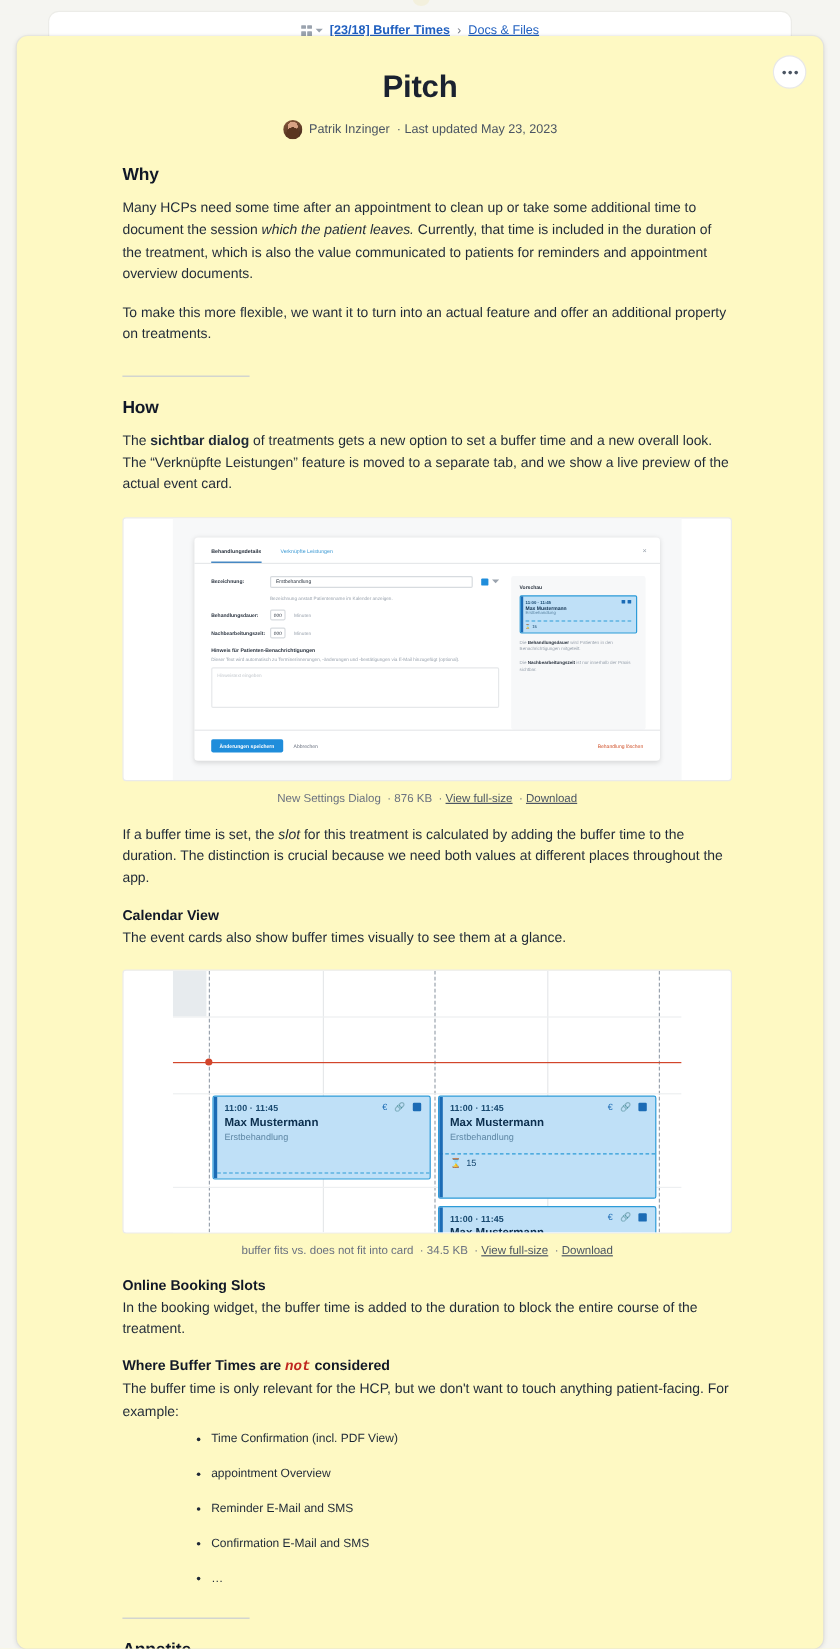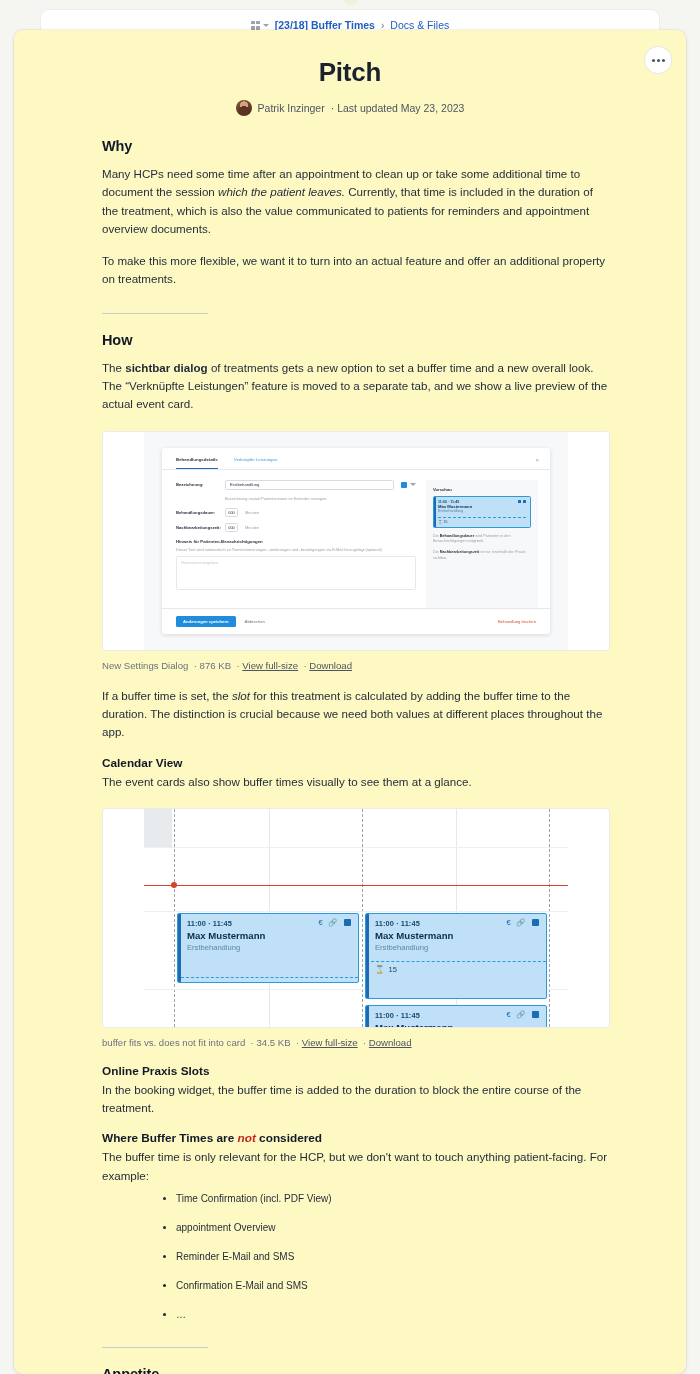--- a/index.html
+++ b/index.html
@@ -100,21 +100,21 @@
   h3.sub {
     font-size:11.8px; font-weight:bold; color:#111827;
     margin:0 0 3px 0;
   }
   p.body {
     font-size:11.6px; line-height:18.3px; color:#1f2937; margin:0 0 14px 0;
   }
   p.body.tight { margin-bottom:0; }
   p.body em { font-style:italic; }
   p.body b { font-weight:bold; }
-  .red-not { color:#c0261f; font-style:italic; font-weight:bold; }
+  .red-not { color:#c0261f; font-style:italic; font-weight:bold;font-family:Liberation Mono, monospace; }
 
   hr.rule {
     border:none; border-top:1px solid #c9cdd3;
     width:106px; margin:24px 0 18px 0;
   }
 
   ul.bullets { margin:6px 0 0 0; padding-left:26px; }
   ul.bullets li {
     font-size:10px; line-height:16px; color:#1f2937;
     margin-bottom:13px;
@@ -123,21 +123,21 @@
 
   
   .figure { margin:17px 0 0 0; }
   .fig-frame {
     background:#ffffff;
     border:1px solid #ebebeb;
     border-radius:3px;
     overflow:hidden;
   }
   .fig-cap {
-    text-align:left; font-size:9.6px; color:#6b7280;
+    text-align:center; font-size:9.6px; color:#6b7280;
     margin-top:9px; margin-bottom:16px;
   }
   .fig-cap a { color:#4b5563; text-decoration:underline; }
 
   
   .sd-wrap {
     width:424px; height:218px; margin:0 auto; background:#f7f8f9;
     padding:16px 18px; position:relative;
   }
   .sd-card {
@@ -452,21 +452,21 @@
         </div>
       </div>
       <div class="fig-cap">
         <span>buffer fits vs. does not fit into card</span>
         &nbsp;·&nbsp;<span>34.5 KB</span>
         &nbsp;·&nbsp;<a href="#">View full-size</a>
         &nbsp;·&nbsp;<a href="#">Download</a>
       </div>
     </div>
 
-    <h3 class="sub">Online Praxis Slots</h3>
+    <h3 class="sub">Online Booking Slots</h3>
     <p class="body">In the booking widget, the buffer time is added to the duration to block the entire course of the treatment.</p>
 
     <h3 class="sub">
       <span>Where Buffer Times are </span><span class="red-not">not</span><span> considered</span>
     </h3>
     <p class="body tight">The buffer time is only relevant for the HCP, but we don't want to touch anything patient-facing. For example:</p>
 
     <ul class="bullets">
       <li>Time Confirmation (incl. PDF View)</li>
       <li>appointment Overview</li>

